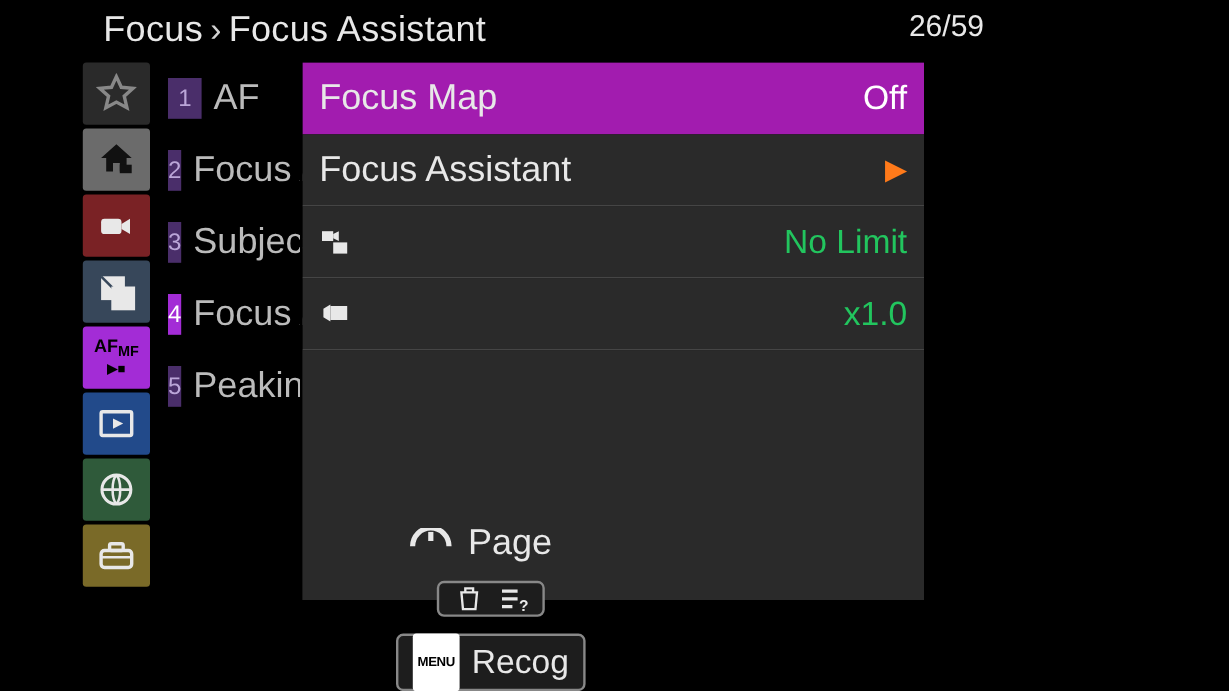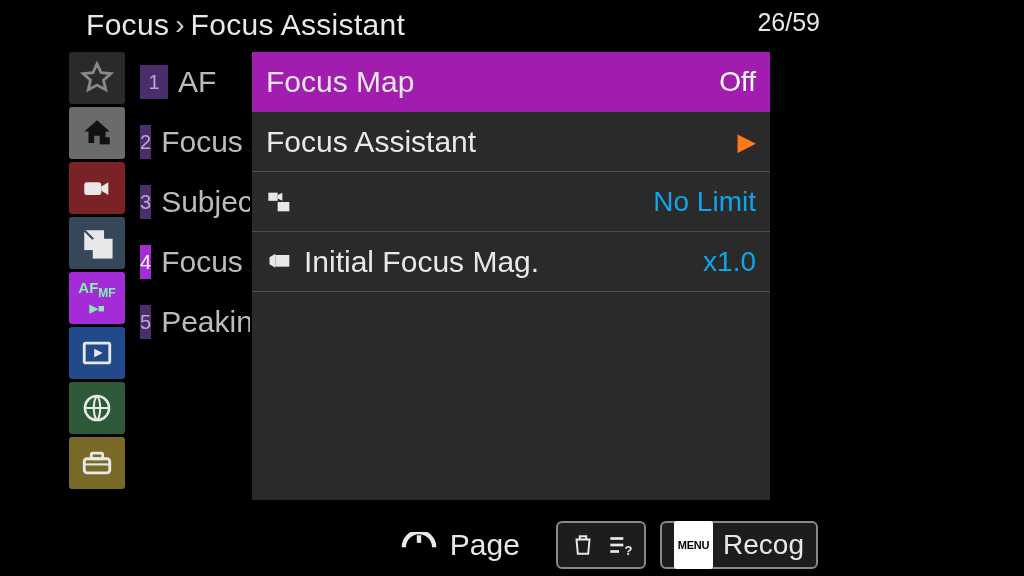--- a/index.html
+++ b/index.html
@@ -12,46 +12,46 @@
   .header .sep   { font-size: 28px; padding: 0 6px; opacity: .9; }
   .pagecount { position: absolute; top: 8px; right: 16px; font-size: 25px; }
 
   
   .rail { position: absolute; top: 52px; left: 69px; width: 56px; display: flex; flex-direction: column; gap: 3px; }
   .rail .tab { width: 56px; height: 52px; border-radius: 3px; display: flex; align-items: center; justify-content: center; font-size: 26px; }
   .rail .star   { background: #2a2a2a; }
   .rail .home   { background: #6b6b6b; color:#111; }
   .rail .shoot  { background: #7a2225; }
   .rail .expo   { background: #37475a; }
-  .rail .focus  { background: #a32cd6; color:#86efac; }
+  .rail .focus  { background: #a32cd6; color:#000000; }
   .rail .play   { background: #224a8a; }
   .rail .net    { background: #2f5a3a; }
   .rail .setup  { background: #7a6a28; }
   .rail svg { width: 34px; height: 34px; }
   .rail .focus .afmf { font-size: 15px; font-weight: bold; line-height: 14px; text-align: center; }
 
   
   .sublist { position: absolute; top: 52px; left: 130px; width: 122px; display: flex; flex-direction: column; }
   .subitem { height: 60px; display: flex; align-items: center; gap: 10px; padding-left: 10px; overflow: hidden; white-space: nowrap; color: #bbb; font-size: 30px; }
   .subnum { width: 28px; height: 34px; background: #4a2e6a; color: #bba6d8; display: flex; align-items: center; justify-content: center; font-size: 20px; font-weight: 500; }
   .subitem.active .subnum { background: #a32cd6; color: #fff; }
 
   
   .panel { position: absolute; top: 52px; left: 252px; right: 66px; bottom: 76px; outline: 2px solid #000; }
   .row { height: 60px; display: flex; align-items: center; justify-content: space-between; padding: 0 14px; font-size: 30px; border-bottom: 1px solid #4d4d4d; background: #2a2a2a; }
   .row.selected { background: #a21caf; border: none; }
   .row .label   { display: flex; align-items: center; gap: 10px; }
   .row .label svg { width: 28px; height: 28px; }
-  .row .value   { color: #0ea5e9; font-size: 28px; }
+  .row .value   { color: #22c55e; font-size: 28px; }
   .row.selected .value { color: #fff; }
   .row .chevron { color: #ff7a1a; font-size: 24px; }
   .panel .filler { position: absolute; left: 0; right: 0; bottom: 0; background: #2a2a2a; }
 
   
-  .footer { position: absolute; left: 0; right: 0; bottom: 0; height: 62px; display: flex; align-items: center; justify-content: flex-end; gap: 14px; padding-right: 18px; }
+  .footer { position: absolute; left: 0; right: 0; bottom: 0; height: 62px; display: flex; align-items: center; justify-content: flex-end; gap: 14px; padding-right: 18px; flex-direction: column; }
   .footer .pagectrl { display: flex; align-items: center; gap: 8px; font-size: 30px; margin-right: 22px; }
   .btn { border: 2px solid #888; border-radius: 6px; height: 48px; padding: 0 12px; display: flex; align-items: center; gap: 10px; background: #1d1d1d; }
   .btn svg { width: 26px; height: 26px; }
   .btn .txt { font-size: 28px; }
   .menu-badge { background: #fff; color: #000; font-size: 11px; font-weight: bold; padding: 18px 4px; border-radius: 3px; letter-spacing: -.3px;}
 </style>
 </head>
 <body>
 
 <div class="screen">
@@ -157,21 +157,20 @@
           </svg>
       </span>
       <span class="value">No Limit</span>
     </div>
     <div class="row">
       <span class="label">
         <svg viewBox="0 0 24 24">
             <path d="M3 8l5-3v12l-5-3z" fill="#e8e8e8"></path>
             <rect x="8" y="6" width="12" height="10" fill="#e8e8e8"></rect>
           </svg>
-        <span>Initial Focus Mag.</span>
       </span>
       <span class="value">x1.0</span>
     </div>
     <div class="filler" style="top:240px"></div>
   </div>
 
   <div class="footer">
     <div class="pagectrl">
       <svg viewBox="0 0 40 24" width="46" height="26">
           <path d="M4 14 A16 16 0 0 1 36 14 L32 14 A12 12 0 0 0 8 14 Z" fill="#e8e8e8"></path>

